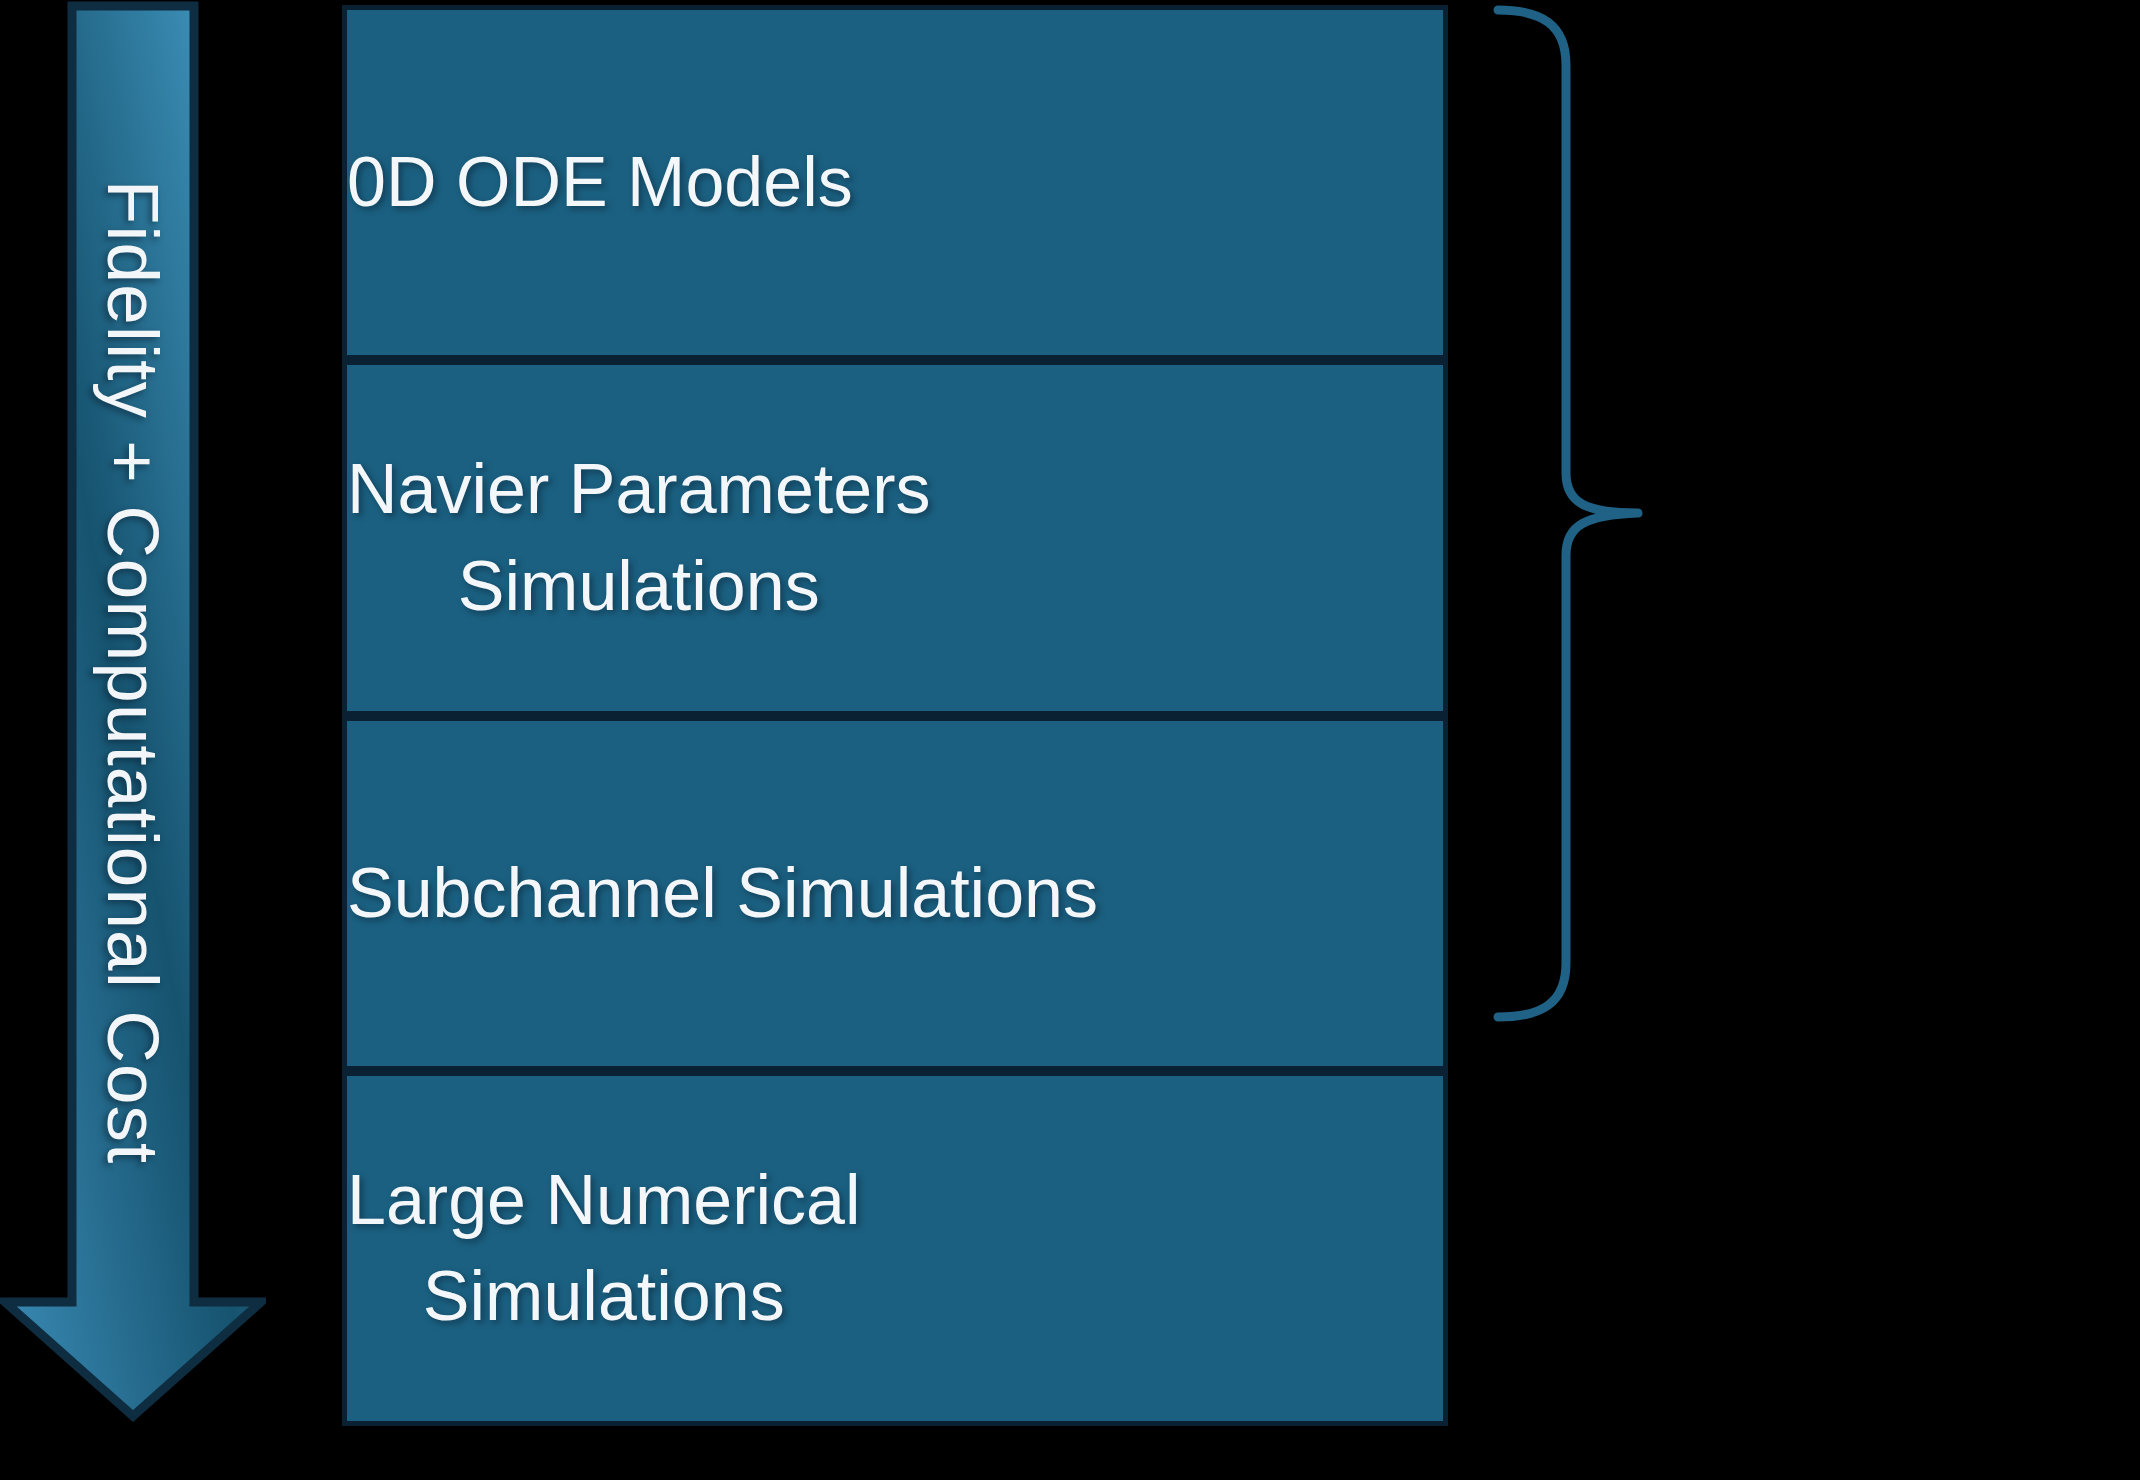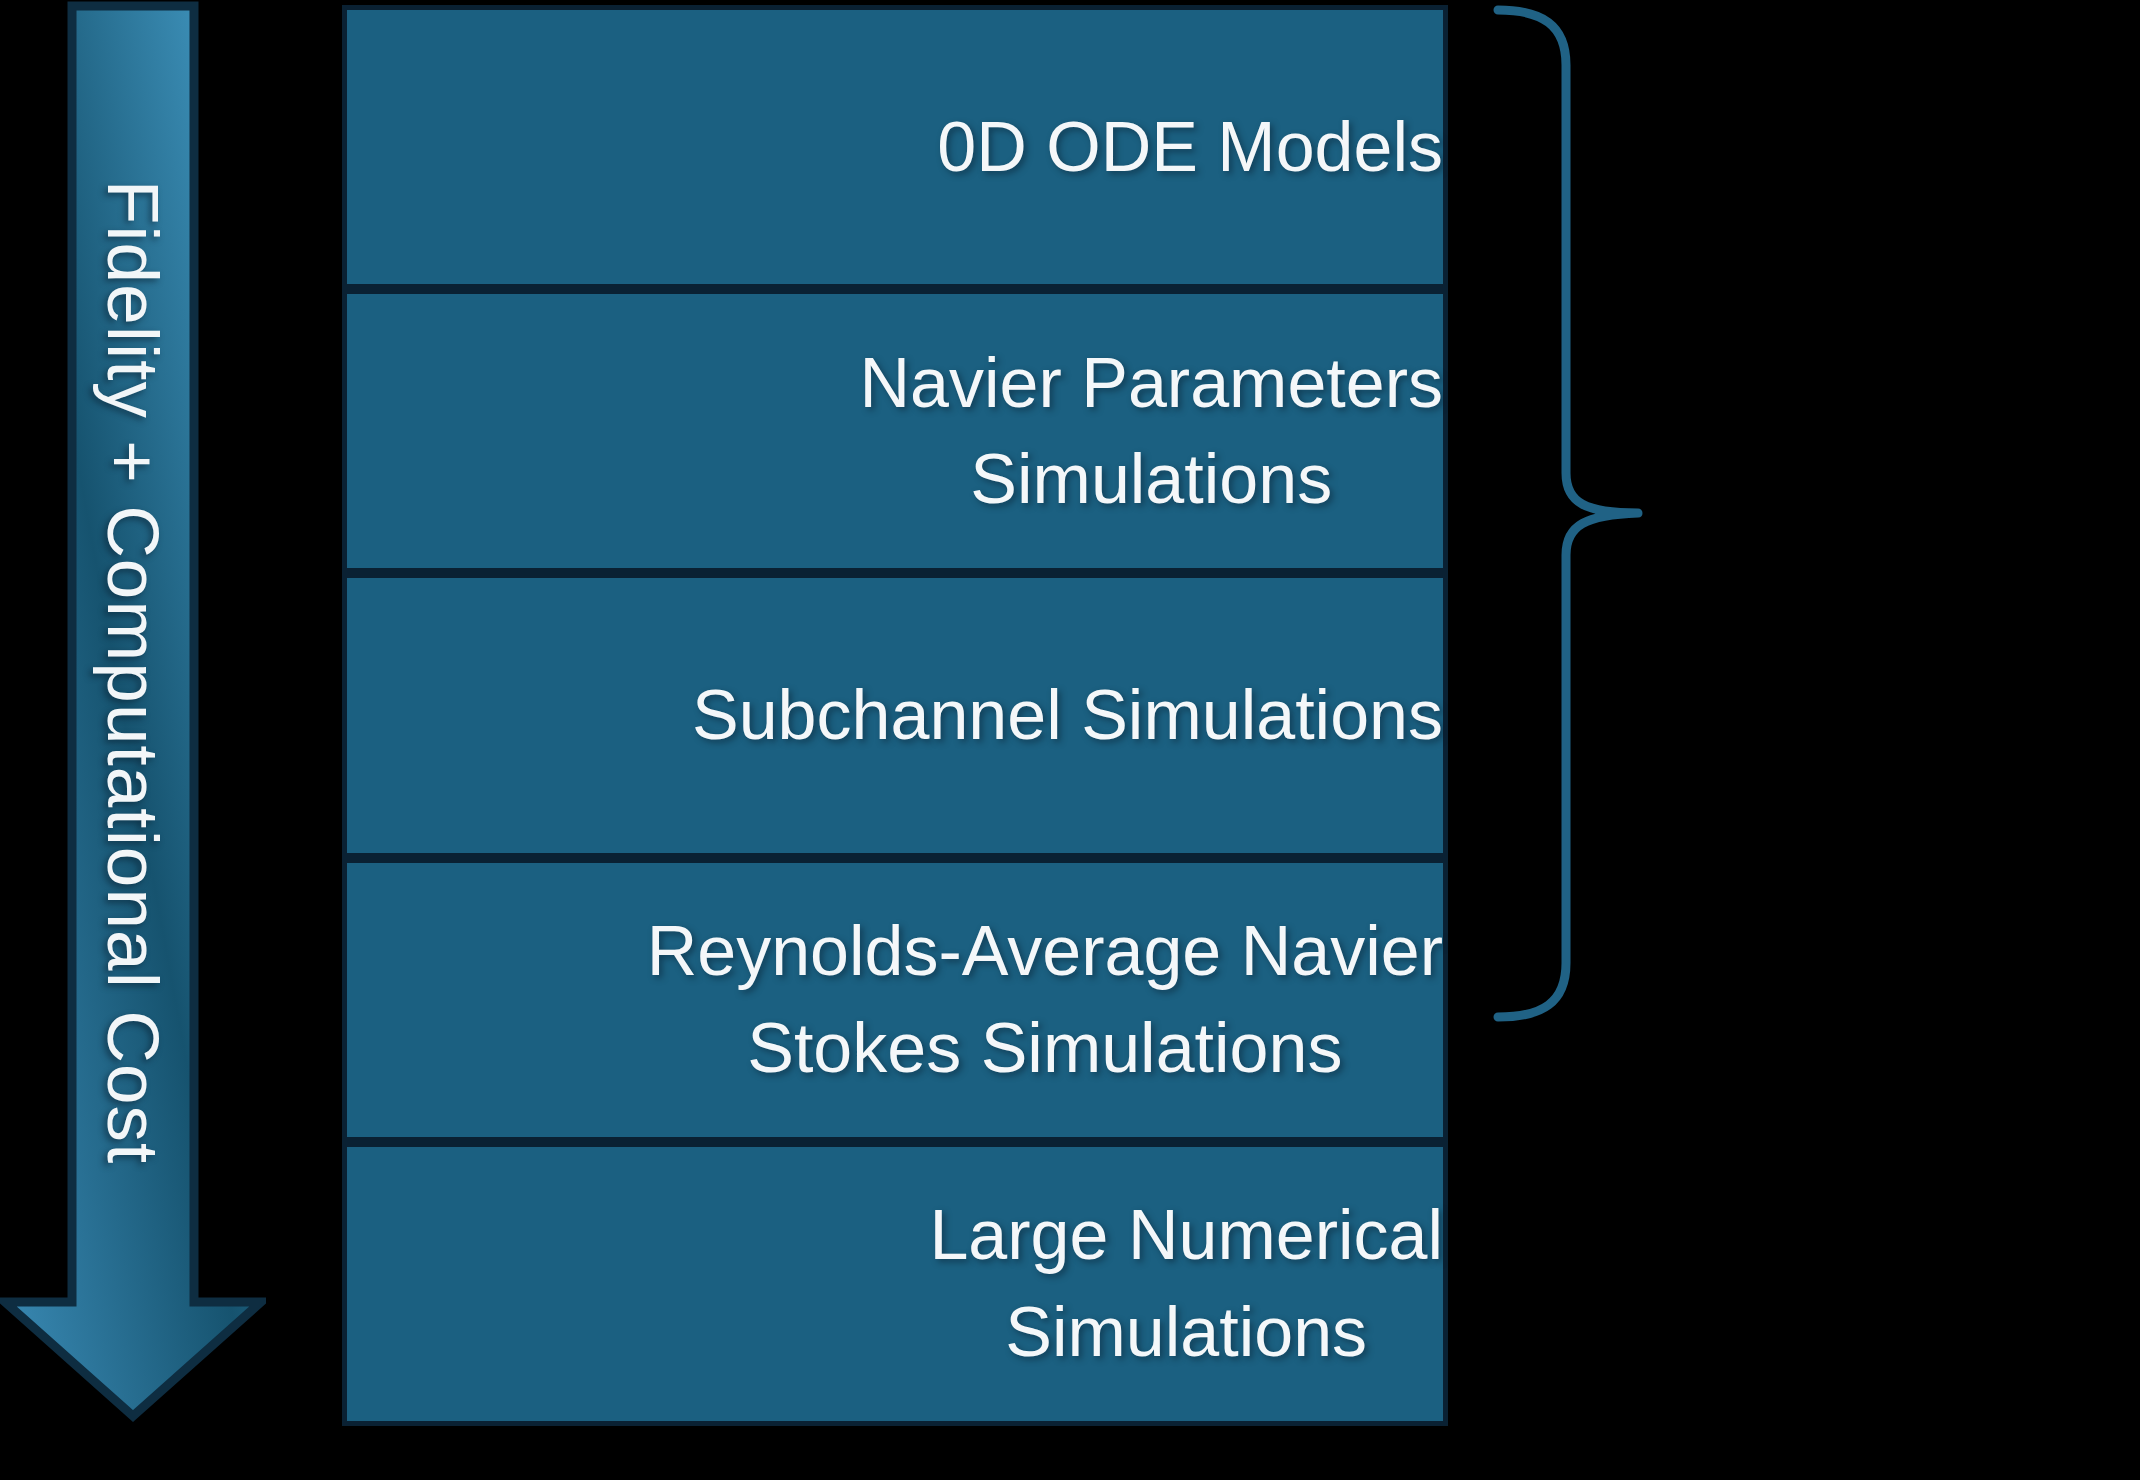--- a/index.html
+++ b/index.html
@@ -27,21 +27,21 @@
     text-shadow:3px 3px 6px rgba(7,28,44,.55);
   }
   .stack{
     position:absolute;left:342px;top:5px;width:1106px;height:1421px;
     display:flex;flex-direction:column;
   }
   .level{
     flex:1;
     background:var(--box-fill);
     border:5px solid var(--box-border);
-    display:flex;align-items:center;justify-content:flex-end;
+    display:flex;align-items:center;justify-content:flex-start;
     text-align:center;
     color:var(--box-text);
     font-size:70px;line-height:1.38;
     white-space:pre-line;
     text-shadow:3px 3px 6px rgba(7,28,44,.5);
   }
   .brace-svg{position:absolute;left:1490px;top:5px;}
 </style>
 </head>
 <body>
@@ -65,24 +65,20 @@
       <span>0D ODE Models</span>
     </div>
     <div class="level">
       <span>Navier Parameters
 Simulations</span>
     </div>
     <div class="level">
       <span>Subchannel Simulations</span>
     </div>
     <div class="level">
-      <span>Reynolds-Average Navier
-Stokes Simulations</span>
-    </div>
-    <div class="level">
       <span>Large Numerical
 Simulations</span>
     </div>
   </div>
 
   <svg class="brace-svg" width="170" height="1022" viewBox="0 0 170 1022">
     <path d="M 8,5
              C 52,5 76,20 76,60
              L 76,468
              C 76,498 96,508 148,508

